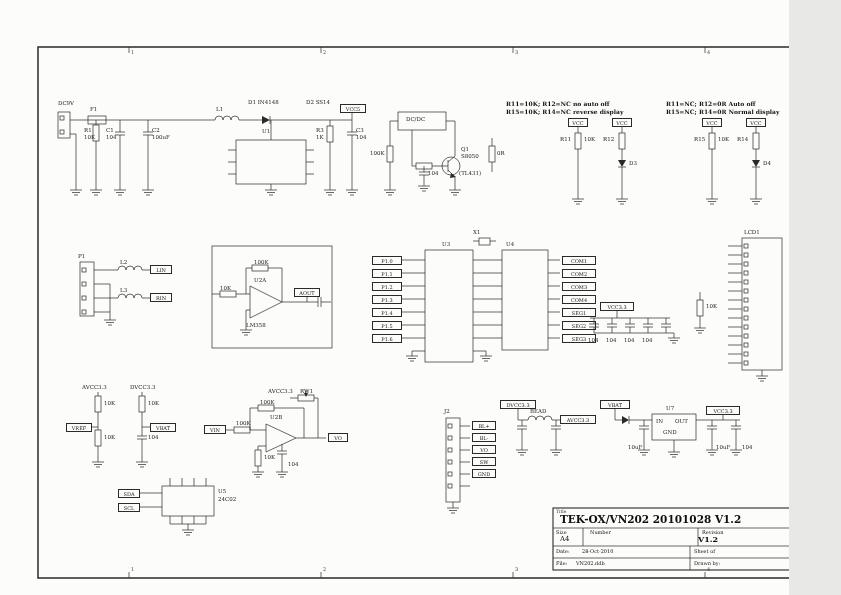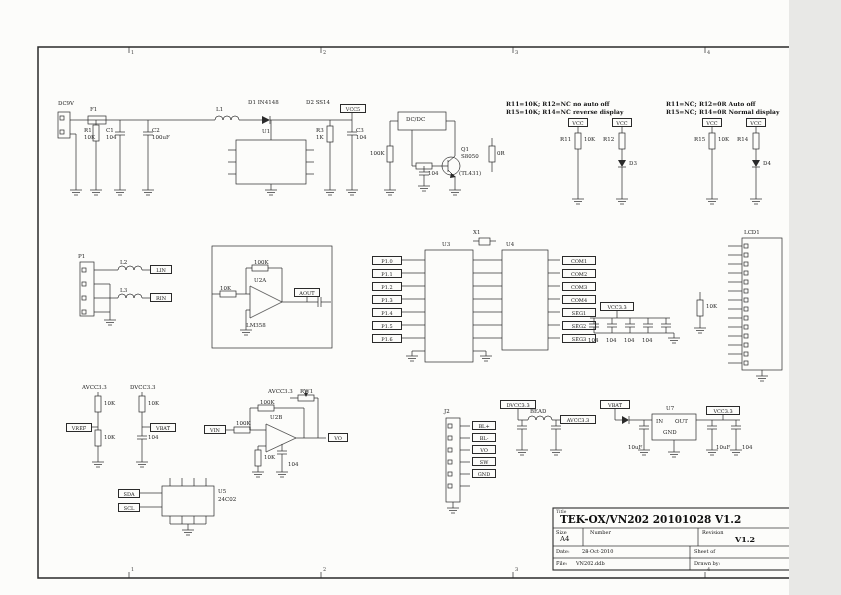--- a/index.html
+++ b/index.html
@@ -504,21 +504,21 @@
       <span class="zone" style="left: 707px; top: 566px;">4</span>
     </div>
 
   <div>
     <span class="tb tb-mini" style="left:556px;top:509px">Title</span>
     <span class="tb tb-title" style="left:560px;top:513px">TEK-OX/VN202 20101028 V1.2</span>
     <span class="tb tb-small" style="left:556px;top:529px">Size</span>
     <span class="tb tb-med" style="left:560px;top:535px">A4</span>
     <span class="tb tb-small" style="left:590px;top:529px">Number</span>
     <span class="tb tb-small" style="left:702px;top:529px">Revision</span>
-    <span class="tb tb-rev" style="left:735px;top:534px">V1.2</span>
+    <span class="tb tb-rev" style="left:698px;top:534px">V1.2</span>
     <span class="tb tb-small" style="left:556px;top:548px">Date:</span>
     <span class="tb tb-small" style="left:582px;top:548px">28-Oct-2010</span>
     <span class="tb tb-small" style="left:694px;top:548px">Sheet of</span>
     <span class="tb tb-small" style="left:556px;top:560px">File:</span>
     <span class="tb tb-small" style="left:576px;top:560px">VN202.ddb</span>
     <span class="tb tb-small" style="left:694px;top:560px">Drawn by:</span>
   </div>
 
 </div>
 

